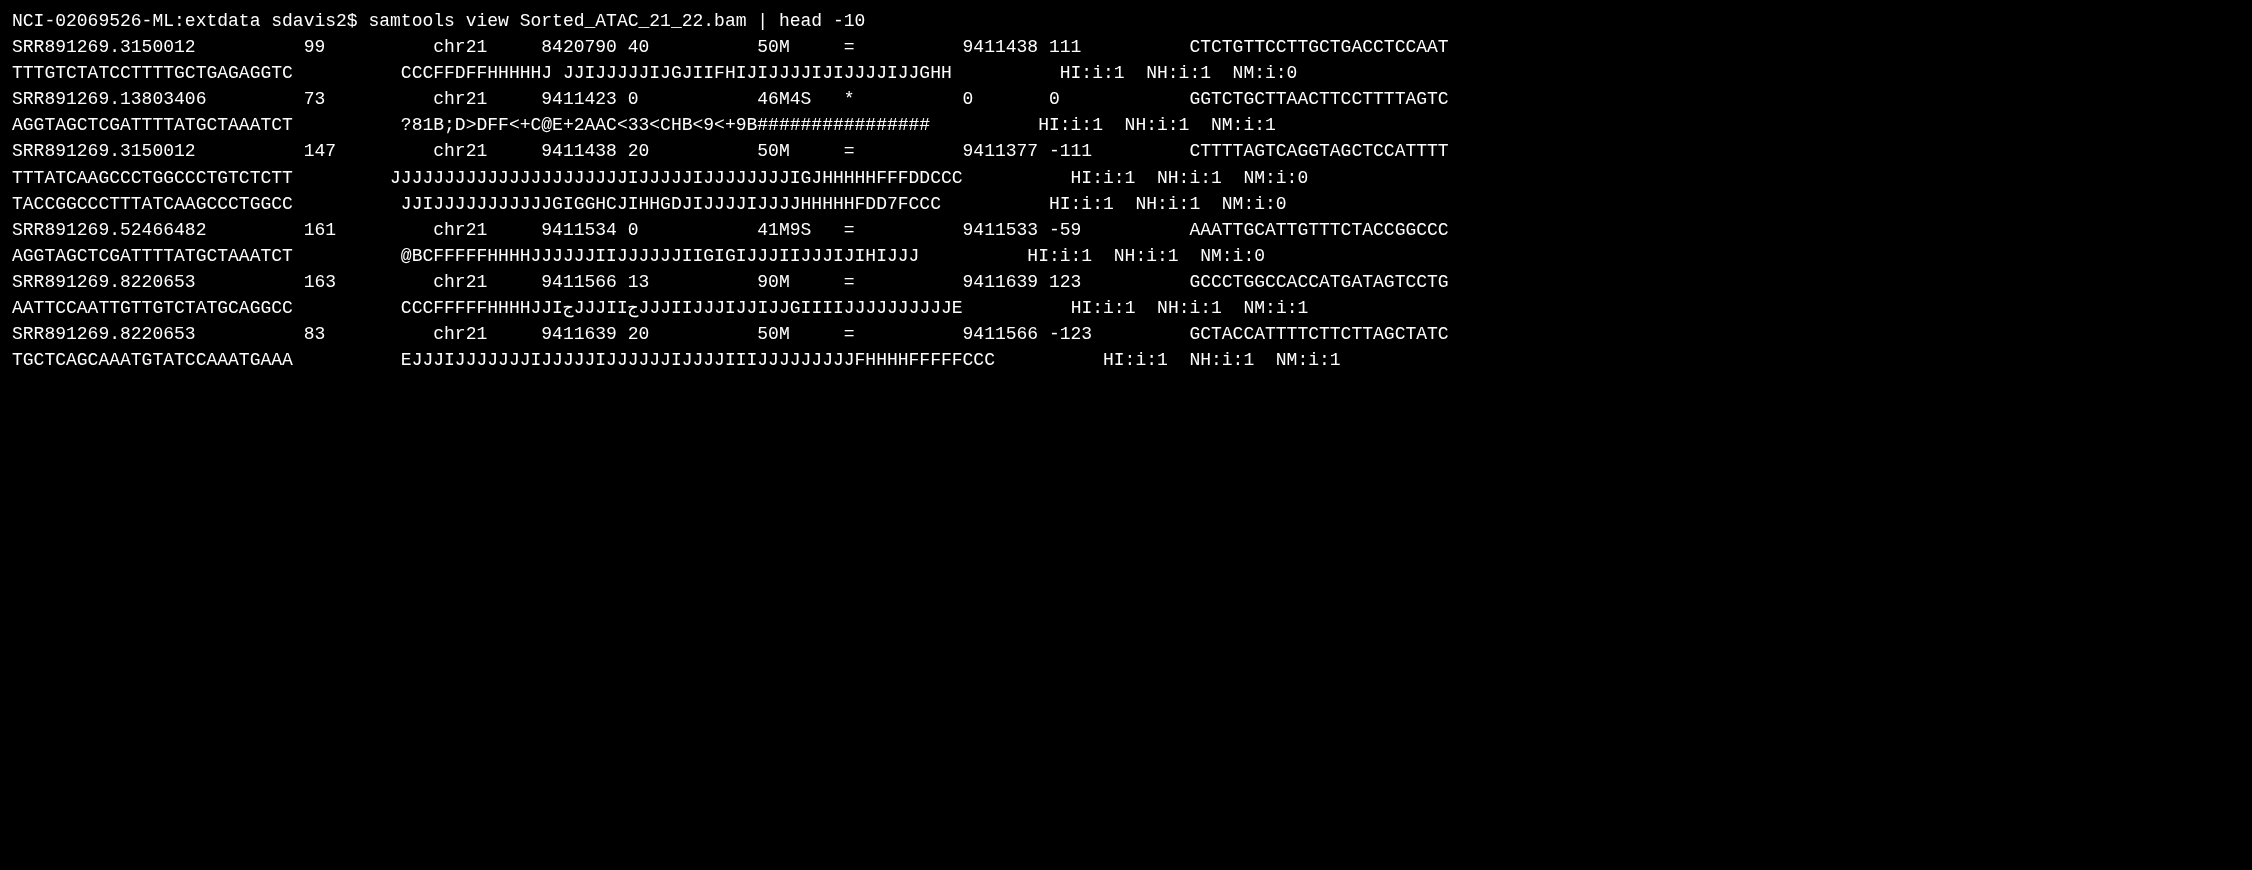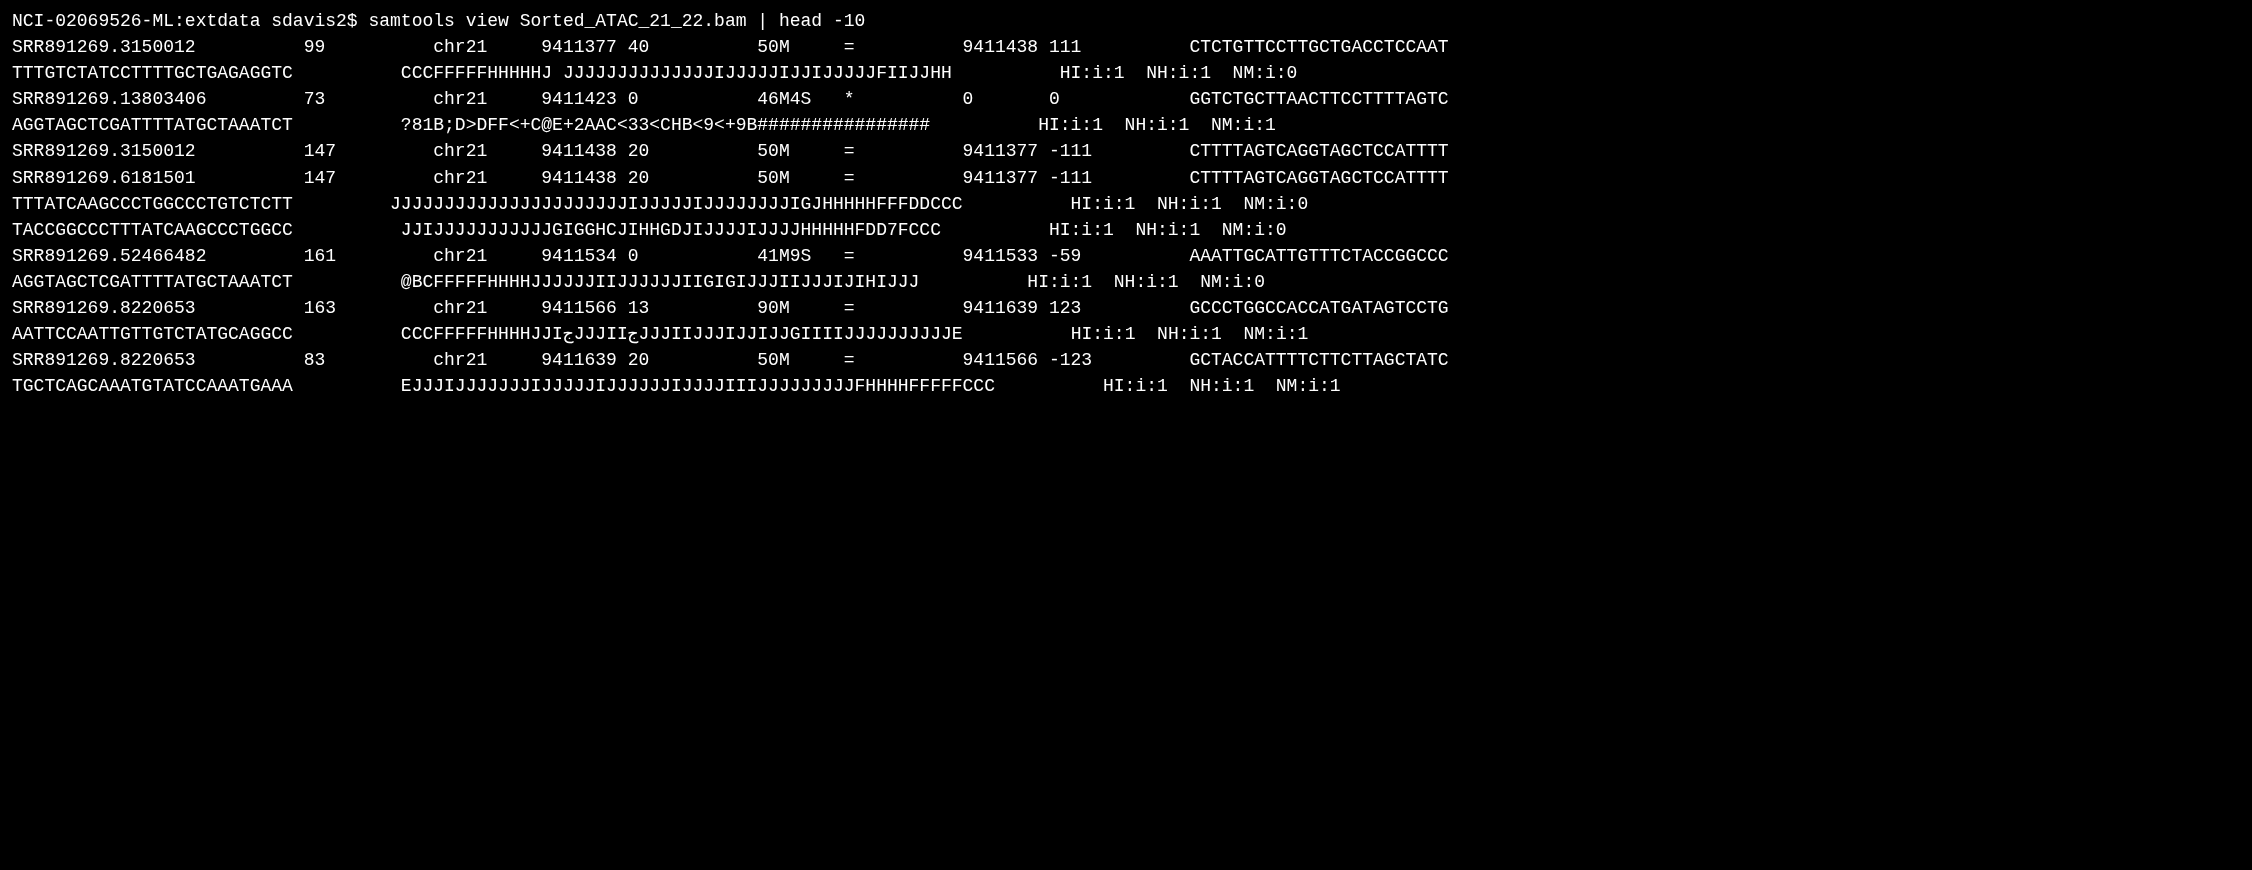--- a/index.html
+++ b/index.html
@@ -27,30 +27,29 @@
     }
   </style>
 </head>
 <body>
 
 <div>
   <div>
 
     <span class="terminal-line prompt-line">NCI-02069526-ML:extdata sdavis2$ samtools view Sorted_ATAC_21_22.bam | head -10</span>
 
-    <span class="terminal-line">SRR891269.3150012          99          chr21     9411377 40          50M     =          9411438 111          CTCTGTTCCTTGCTGACCTCCAAT</span>
+    <span class="terminal-line">SRR891269.3150012          99          chr21     8420790 40          50M     =          9411438 111          CTCTGTTCCTTGCTGACCTCCAAT</span>
+    <span class="terminal-line">TTTGTCTATCCTTTTGCTGAGAGGTC          CCCFFDFFHHHHHJ JJIJJJJJIJGJIIFHIJIJJJJIJIJJJJIJJGHH          HI:i:1  NH:i:1  NM:i:0</span>
 
-    <span class="terminal-line">TTTGTCTATCCTTTTGCTGAGAGGTC          CCCFFFFFHHHHHJ JJJJJJJJJJJJJJIJJJJJIJJIJJJJJFIIJJHH          HI:i:1  NH:i:1  NM:i:0</span>
 
     <span class="terminal-line">SRR891269.13803406         73          chr21     9411423 0           46M4S   *          0       0            GGTCTGCTTAACTTCCTTTTAGTC</span>
     <span class="terminal-line">AGGTAGCTCGATTTTATGCTAAATCT          ?81B;D&gt;DFF&lt;+C@E+2AAC&lt;33&lt;CHB&lt;9&lt;+9B################          HI:i:1  NH:i:1  NM:i:1</span>
 
     <span class="terminal-line">SRR891269.3150012          147         chr21     9411438 20          50M     =          9411377 -111         CTTTTAGTCAGGTAGCTCCATTTT</span>
 
-    <span class="terminal-line">SRR891269.6181501          147         chr21     9411438 20          50M     =          9411377 -111         CTTTTAGTCAGGTAGCTCCATTTT</span>
     <span class="terminal-line">TTTATCAAGCCCTGGCCCTGTCTCTT         JJJJJJJJJJJJJJJJJJJJJJIJJJJJIJJJJJJJJIGJHHHHHFFFDDCCC          HI:i:1  NH:i:1  NM:i:0</span>
 
     <span class="terminal-line">TACCGGCCCTTTATCAAGCCCTGGCC          JJIJJJJJJJJJJJGIGGHCJIHHGDJIJJJJIJJJJHHHHHFDD7FCCC          HI:i:1  NH:i:1  NM:i:0</span>
 
     <span class="terminal-line">SRR891269.52466482         161         chr21     9411534 0           41M9S   =          9411533 -59          AAATTGCATTGTTTCTACCGGCCC</span>
     <span class="terminal-line">AGGTAGCTCGATTTTATGCTAAATCT          @BCFFFFFHHHHJJJJJJIIJJJJJJIIGIGIJJJIIJJJIJIHIJJJ          HI:i:1  NH:i:1  NM:i:0</span>
 
     <span class="terminal-line">SRR891269.8220653          163         chr21     9411566 13          90M     =          9411639 123          GCCCTGGCCACCATGATAGTCCTG</span>
     <span class="terminal-line">AATTCCAATTGTTGTCTATGCAGGCC          CCCFFFFFHHHHJJIجJJJIIجJJJIIJJJIJJIJJGIIIIJJJJJJJJJJE          HI:i:1  NH:i:1  NM:i:1</span>
 

